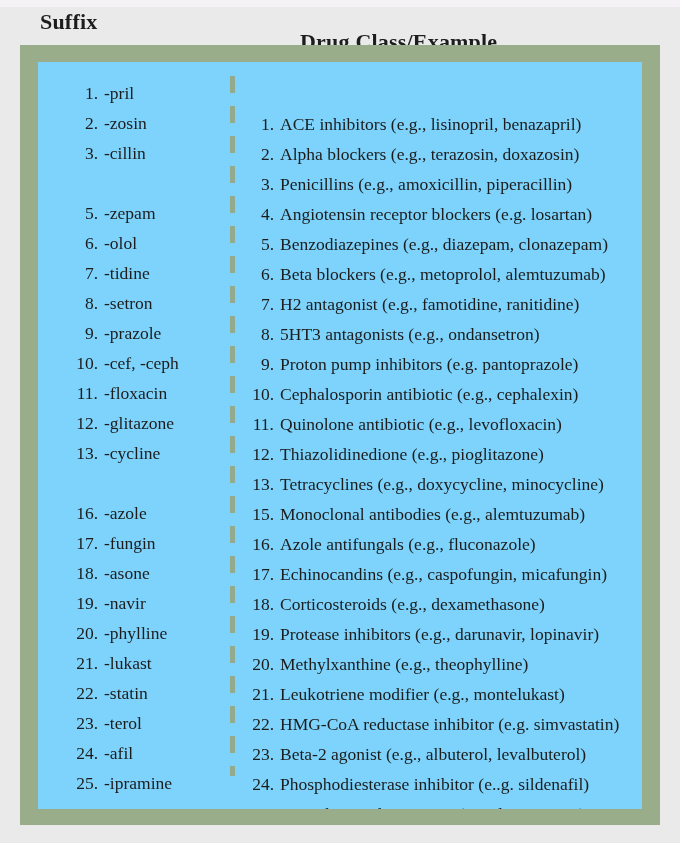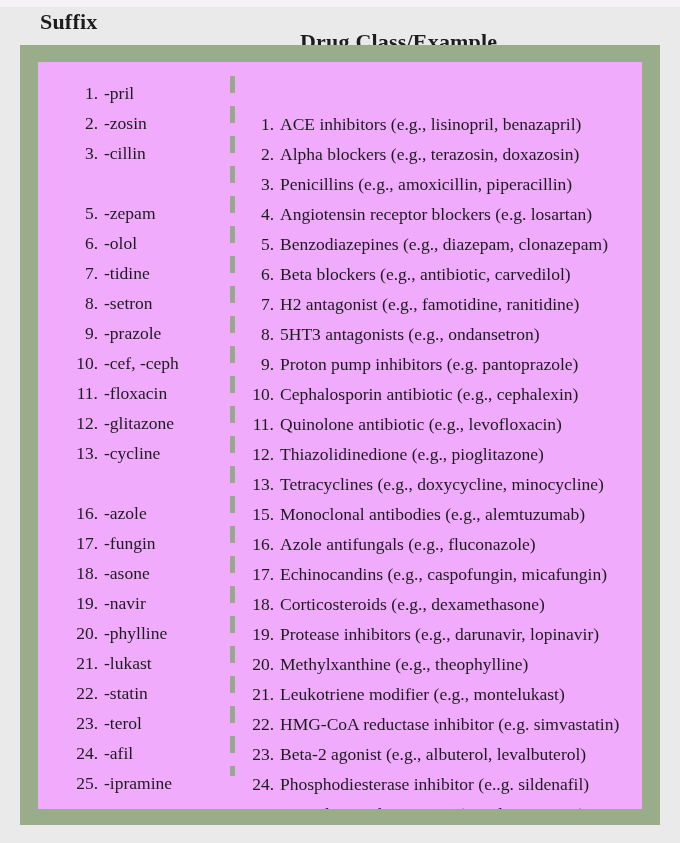--- a/index.html
+++ b/index.html
@@ -68,21 +68,21 @@
     width: 640px;
     height: 780px;
     background: #9aad8b;
     box-sizing: border-box;
     padding: 17px 18px 16px 18px;
   }
   .panel {
     position: relative;
     width: 100%;
     height: 100%;
-    background: #f0abfc;
+    background: #7dd3fc;
     box-sizing: border-box;
     overflow: hidden;
   }
 
   
   .divider {
     position: absolute;
     left: 192px;
     top: 14px;
     width: 5px;
@@ -177,21 +177,21 @@
           </div>
           <div class="row">
             <div class="cell class-cell"><span class="num">4.</span><span class="txt">Angiotensin receptor blockers (e.g. losartan)</span></div>
           </div>
           <div class="row">
             <div class="cell suffix-cell"><span class="num">5.</span><span class="txt">-zepam</span></div>
             <div class="cell class-cell"><span class="num">5.</span><span class="txt">Benzodiazepines (e.g., diazepam, clonazepam)</span></div>
           </div>
           <div class="row">
             <div class="cell suffix-cell"><span class="num">6.</span><span class="txt">-olol</span></div>
-            <div class="cell class-cell"><span class="num">6.</span><span class="txt">Beta blockers (e.g., antibiotic, carvedilol)</span></div>
+            <div class="cell class-cell"><span class="num">6.</span><span class="txt">Beta blockers (e.g., metoprolol, alemtuzumab)</span></div>
           </div>
           <div class="row">
             <div class="cell suffix-cell"><span class="num">7.</span><span class="txt">-tidine</span></div>
             <div class="cell class-cell"><span class="num">7.</span><span class="txt">H2 antagonist (e.g., famotidine, ranitidine)</span></div>
           </div>
           <div class="row">
             <div class="cell suffix-cell"><span class="num">8.</span><span class="txt">-setron</span></div>
             <div class="cell class-cell"><span class="num">8.</span><span class="txt">5HT3 antagonists (e.g., ondansetron)</span></div>
           </div>
           <div class="row">

